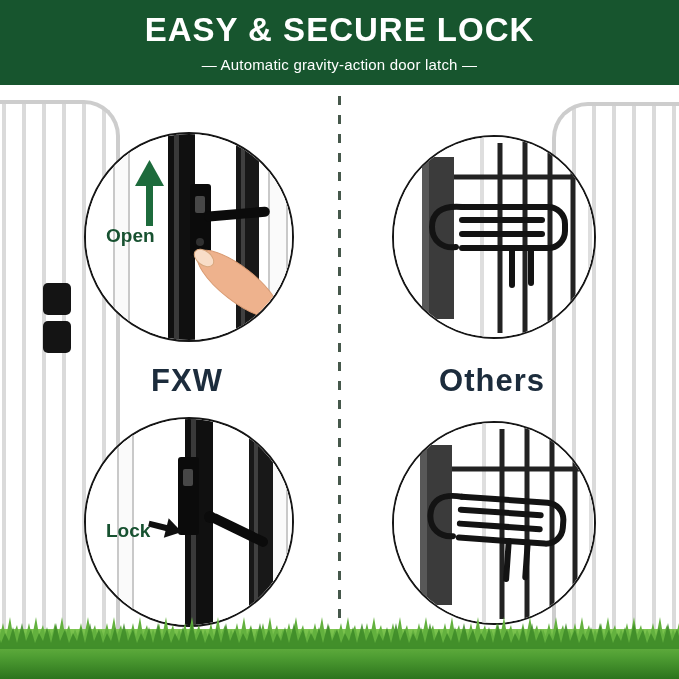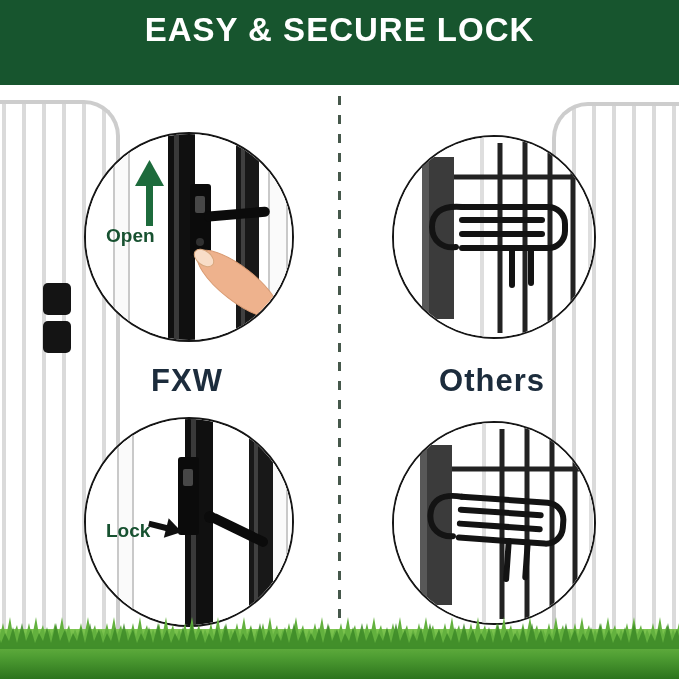--- a/index.html
+++ b/index.html
@@ -59,20 +59,21 @@
 
   <div class="hinge">
     <div class="hinge-part top"></div>
     <div class="hinge-part bottom"></div>
   </div>
 
   <div class="divider"></div>
 
   <header class="banner">
     <div class="banner-title">EASY &amp; SECURE LOCK</div>
+    <div class="banner-subtitle">—  Automatic gravity-action door latch  —</div>
   </header>
 
   <div class="photo photo-lock">
     <svg viewBox="0 0 206 206">
       <rect width="206" height="206" fill="#ffffff"></rect>
       <g>
         <rect x="32" y="0" width="15" height="206" fill="#fafafa" stroke="#c9c9c9" stroke-width="2"></rect>
         <rect x="185" y="0" width="16" height="206" fill="#fafafa" stroke="#c9c9c9" stroke-width="2"></rect>
       </g>
       <g>

